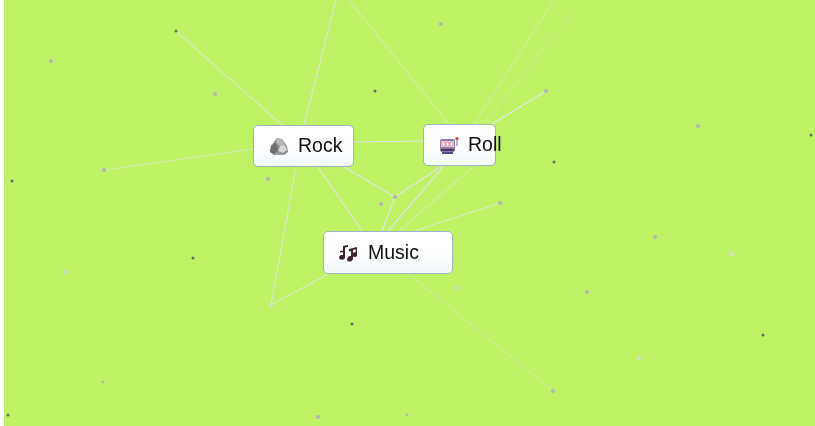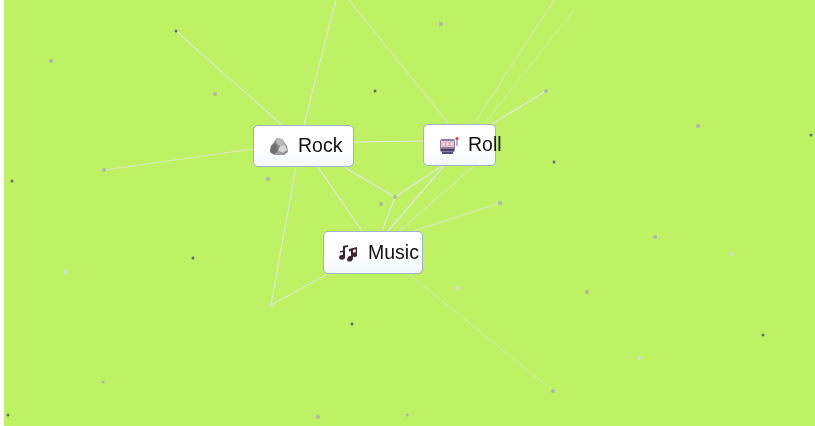--- a/index.html
+++ b/index.html
@@ -133,21 +133,21 @@
         <rect x="12" y="8" width="3" height="4" fill="#ffffff" stroke="#c94d6d" stroke-width="0.6"></rect>
         <rect x="3" y="15" width="13" height="2" fill="#4a3d66"></rect>
         <rect x="4" y="18" width="11" height="2" fill="#5a4a7a"></rect>
         <line x1="19" y1="6" x2="19" y2="12" stroke="#8b7fa8" stroke-width="1.2"></line>
         <circle cx="19" cy="4.5" r="1.6" fill="#e0374f"></circle>
       </svg>
     </span>
     <span class="label">Roll</span>
   </div>
 
-  <div class="item" id="item-music" style="left:319px; top:231px; width:100px; height:43px;">
+  <div class="item" id="item-music" style="left:319px; top:231px; width:130px; height:43px;">
     <span class="emoji">
       <svg viewBox="0 0 22 22">
         <g fill="#3d2430">
           <path d="M5 4 L10 3 L10 5 L7 5.6 L7 15 A2.6 2.3 0 1 1 5 13 Z"></path>
           <ellipse cx="3.6" cy="15.4" rx="2.6" ry="2.2"></ellipse>
           <path d="M2 9 L6 8.4 L6 10 L2 10.6 Z"></path>
           <path d="M11 7 L19 5 L19 7 L15 8 L15 16 A2.6 2.3 0 1 1 13 14 L13 9 L11 9.5 Z"></path>
           <ellipse cx="11.6" cy="17.4" rx="2.6" ry="2.2"></ellipse>
           <path d="M18 6 L19 6 L19 12 A2.4 2.1 0 1 1 17.5 10.4 Z"></path>
           <ellipse cx="16.8" cy="13" rx="2.3" ry="2"></ellipse>

